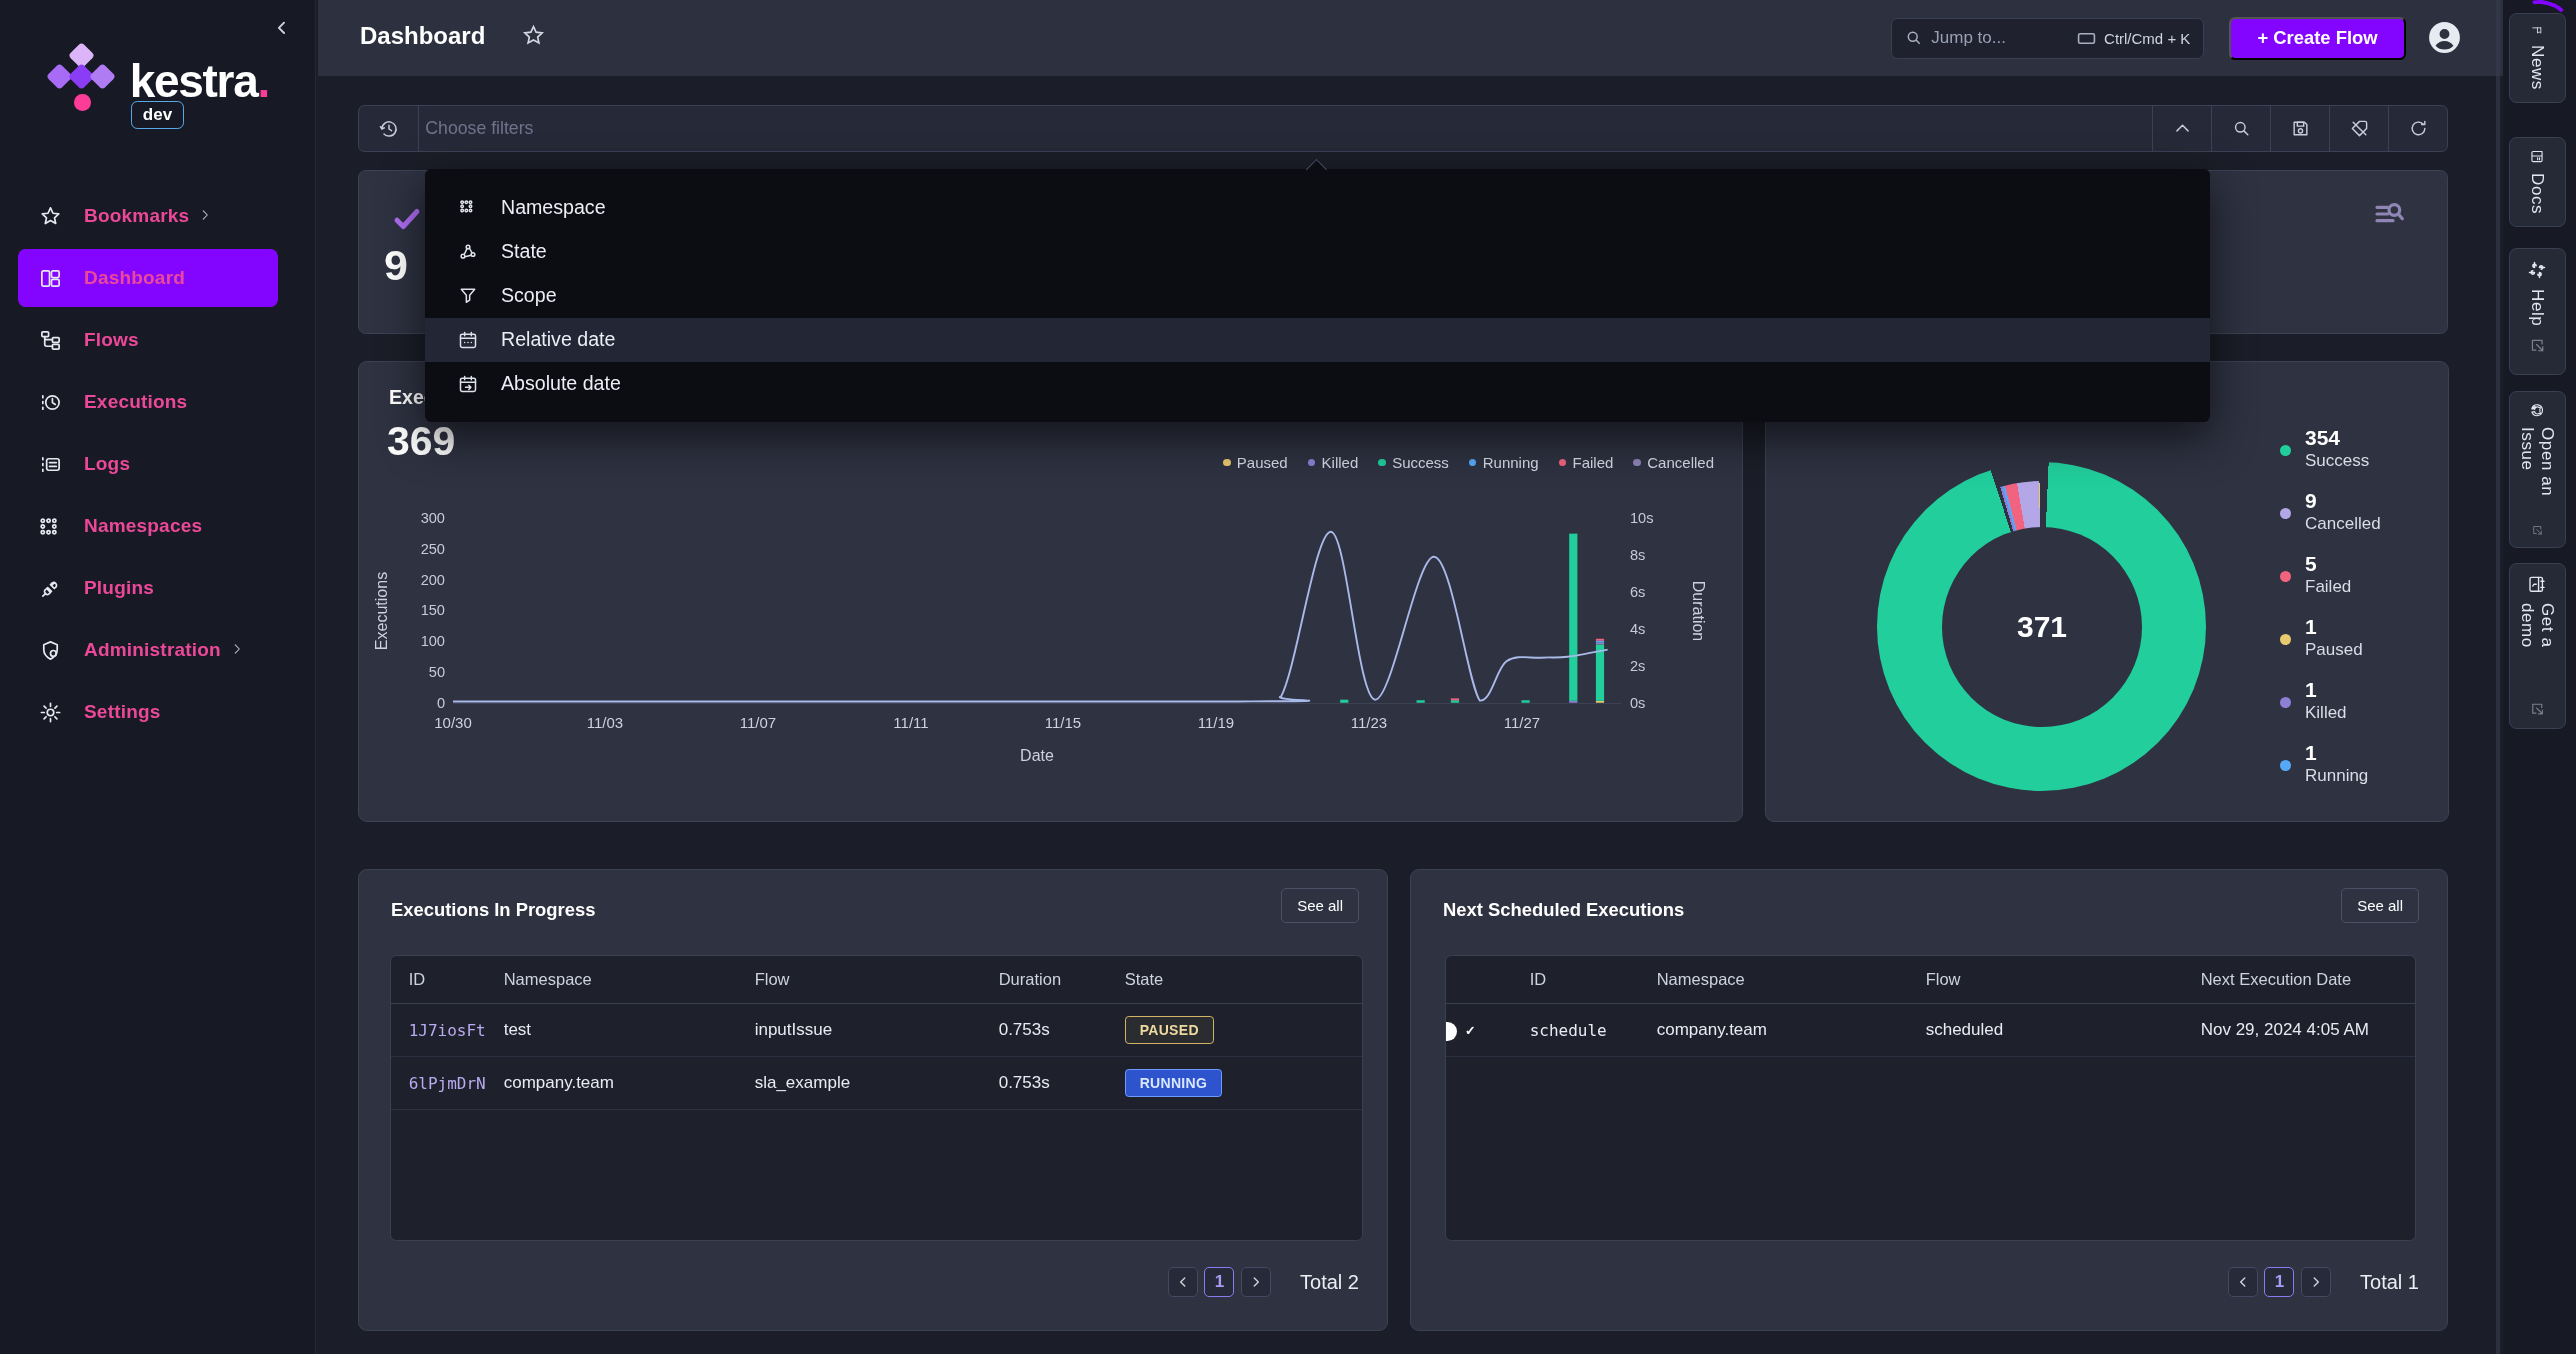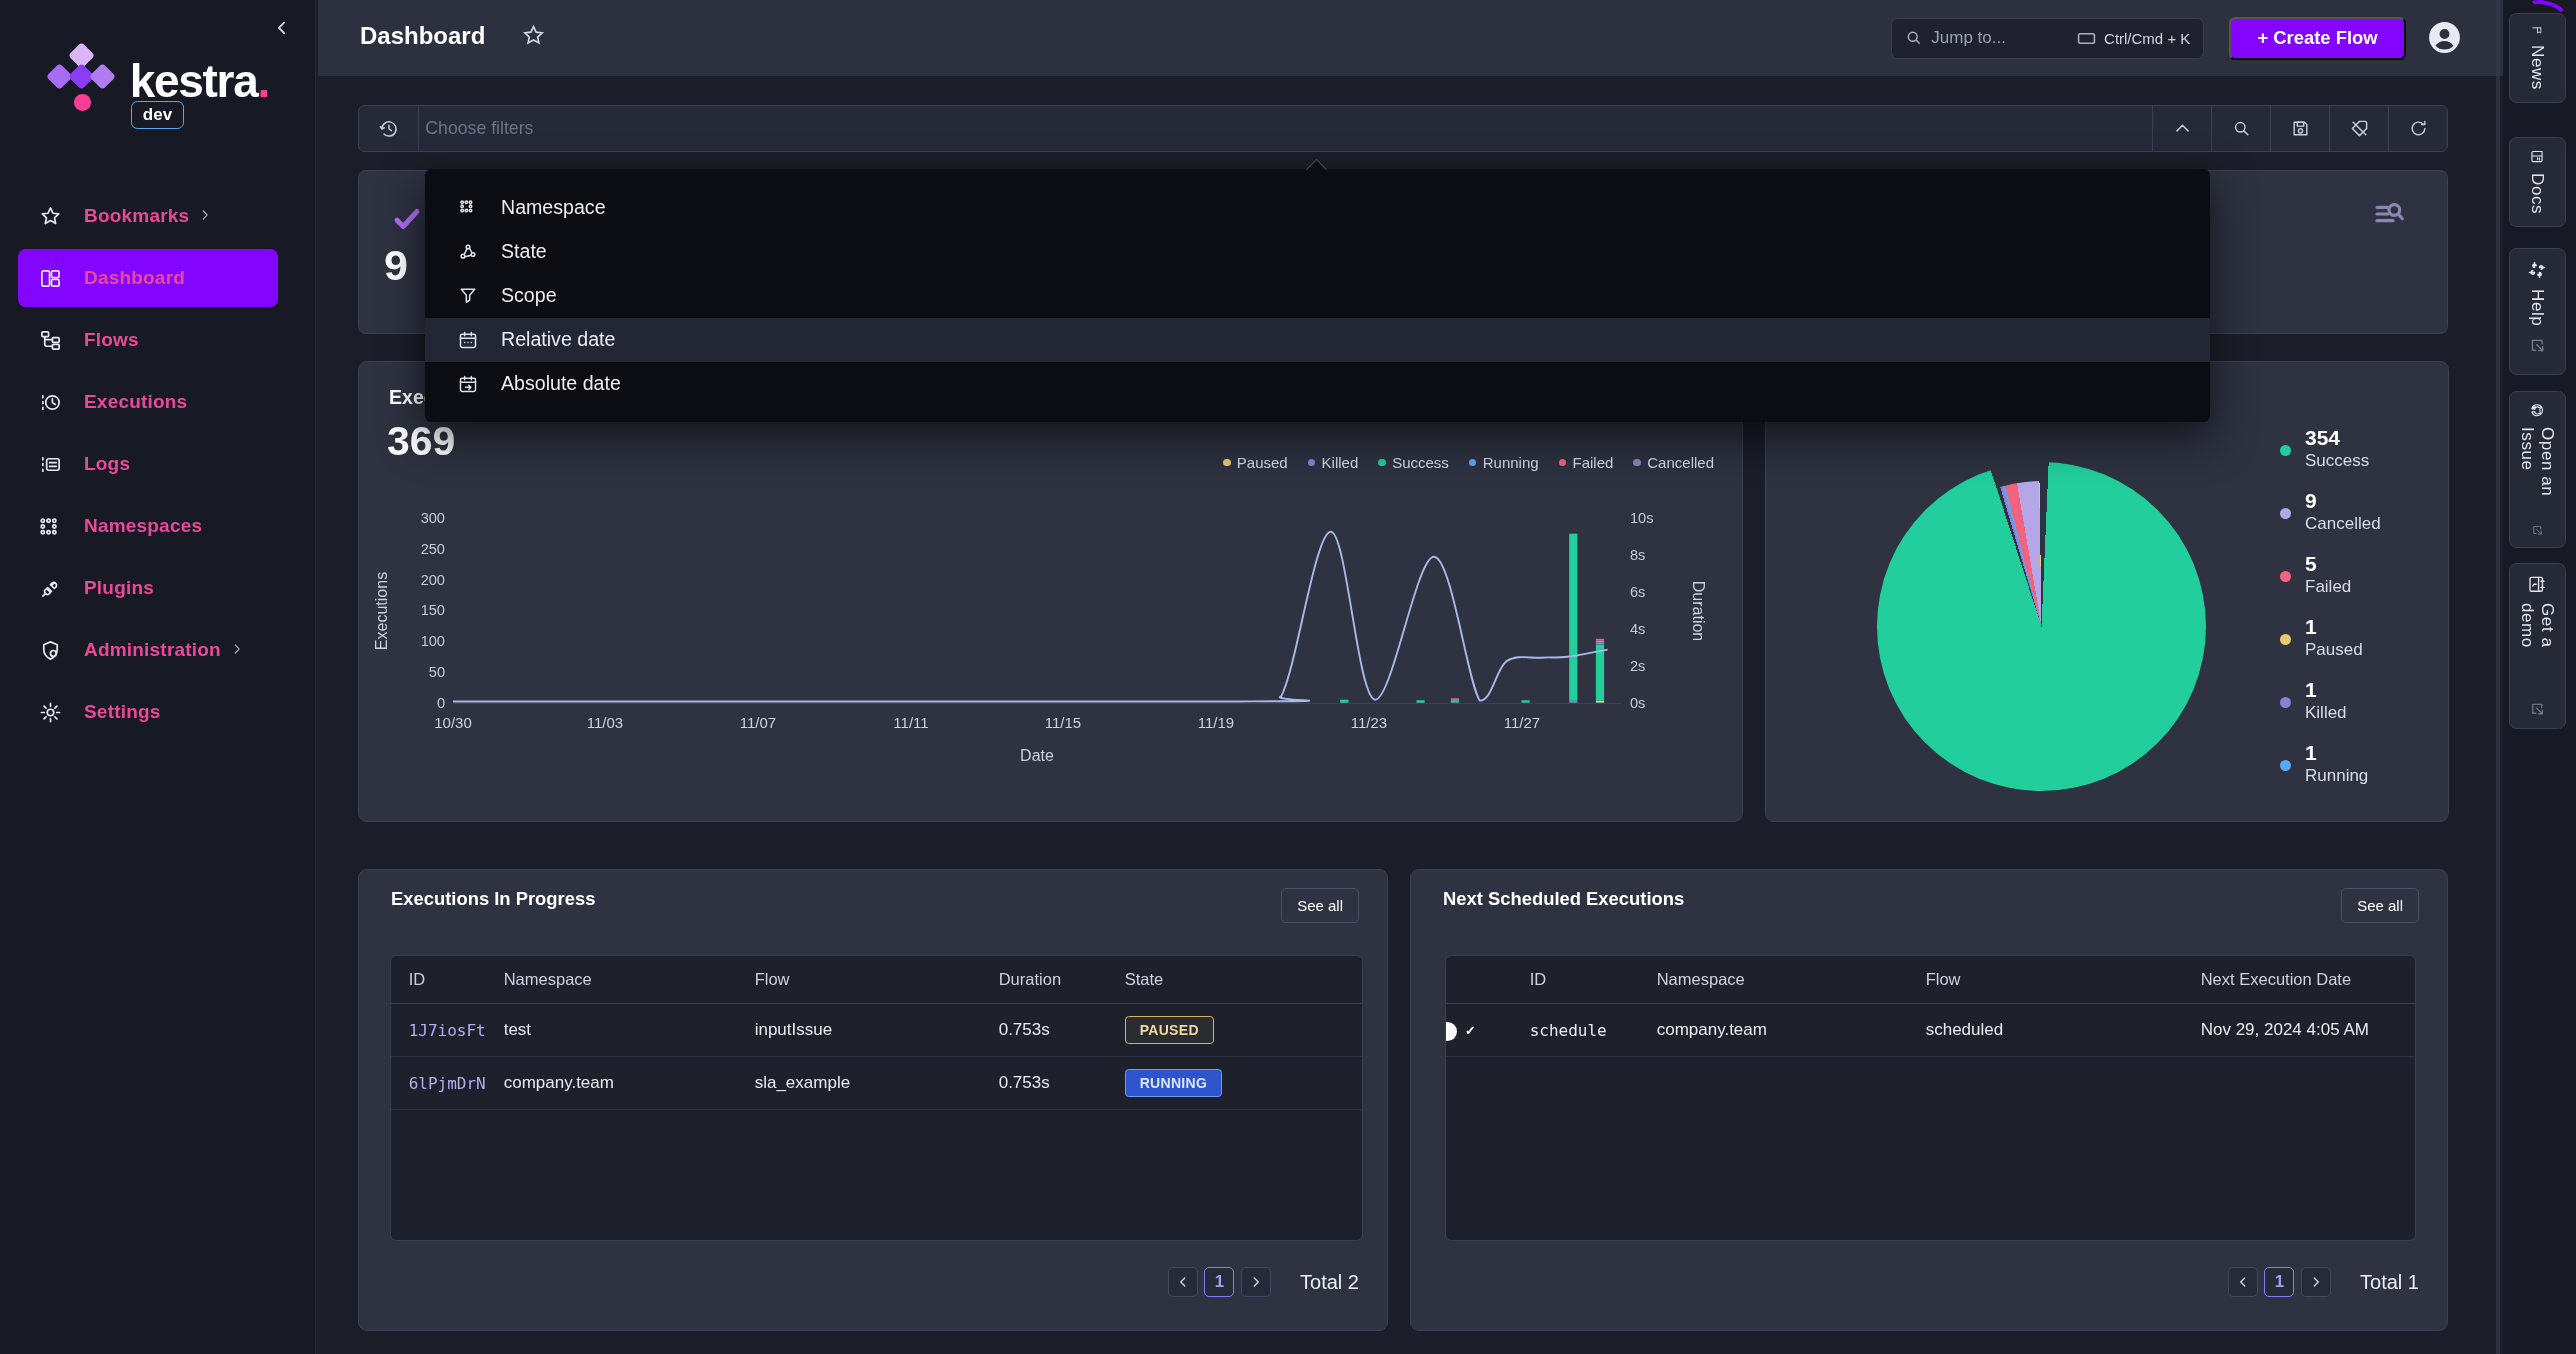--- a/index.html
+++ b/index.html
@@ -106,21 +106,21 @@
   .hole span{font-size:30px;font-weight:bold;color:#fff}
   .dlegend{position:absolute;left:514px;top:63px}
   .slice{position:relative;height:63px;padding-left:25px;cursor:pointer}
   .slice .dot{position:absolute;left:0;top:20px;width:11.4px;height:11.4px;border-radius:50%}
   .slice .num{font-size:21px;font-weight:bold;color:#fff;line-height:25px}
   .slice .lb{font-size:17px;color:#dadce6;line-height:21.5px}
 
   
   .bl-panel{left:358px;top:869px;width:1030px;height:462px}
   .br-panel{left:1410px;top:869px;width:1038px;height:462px}
-  .btitle{position:absolute;left:32px;top:18px;font-size:18.4px;font-weight:bold;color:#fff}
+  .btitle{position:absolute;left:32px;top:29px;font-size:18.4px;font-weight:bold;color:#fff}
   .see-all{position:absolute;right:28px;top:17.7px;height:35px;padding:0 15px;border:1.3px solid #4a5065;border-radius:5px;display:flex;align-items:center;font-size:15px;color:#fff;cursor:pointer;background:transparent}
   .tbl{position:absolute;top:85px;background:#1e212c;border:1.3px solid #3a3f52;border-radius:6.3px;overflow:hidden}
   .bl-panel .tbl{left:31px;width:973px;height:286px}
   .br-panel .tbl{left:34px;width:971px;height:286px}
   .trow{display:grid;align-items:center}
   .bl-panel .trow{grid-template-columns:95px 251px 244px 126px 1fr}
   .br-panel .trow{grid-template-columns:66px 127px 269px 275px 1fr}
   .thead{height:48px;border-bottom:1.3px solid #3a3f52;font-size:16.5px;color:#ced2df}
   .trow>div{padding-left:17.7px}
   .tdata{height:53px;border-bottom:0.6px solid #2c3040;font-size:17px;color:#e9ebf3;cursor:pointer}
@@ -479,20 +479,23 @@
         <span class="xt7">11/27</span>
     </div>
     <span class="xlabel">Date</span>
   </section>
 
   <section class="panel total-panel">
     <div class="panel-title">Total Executions</div>
     <div class="donut">
       <i class="ring ring1" id="ring1" style="background: conic-gradient(rgb(46, 50, 65) 0deg, rgb(46, 50, 65) 2.5deg, rgb(33, 206, 156) 2.5deg, rgb(33, 206, 156) 342.004deg, rgb(46, 50, 65) 342.004deg, rgb(46, 50, 65) 360deg);"></i>
       <i class="ring ring2" id="ring2" style="background: conic-gradient(transparent 0deg, transparent 343.504deg, rgb(141, 127, 214) 343.504deg, rgb(141, 127, 214) 344.474deg, rgb(87, 169, 248) 344.474deg, rgb(87, 169, 248) 345.445deg, rgb(242, 99, 127) 345.445deg, rgb(242, 99, 127) 350.296deg, rgb(179, 167, 232) 350.296deg, rgb(179, 167, 232) 359.03deg, rgb(232, 201, 110) 359.03deg, rgb(232, 201, 110) 359.2deg, transparent 359.2deg, transparent 360deg);"></i>
+      <span class="hole">
+          <span>371</span>
+        </span>
     </div>
     <div class="dlegend">
       <div class="slice">
           <i class="dot" style="background: rgb(33, 206, 156);"></i>
           <div class="num">354</div>
           <div class="lb">Success</div>
         </div>
       <div class="slice">
           <i class="dot" style="background: rgb(179, 167, 232);"></i>
           <div class="num">9</div>

